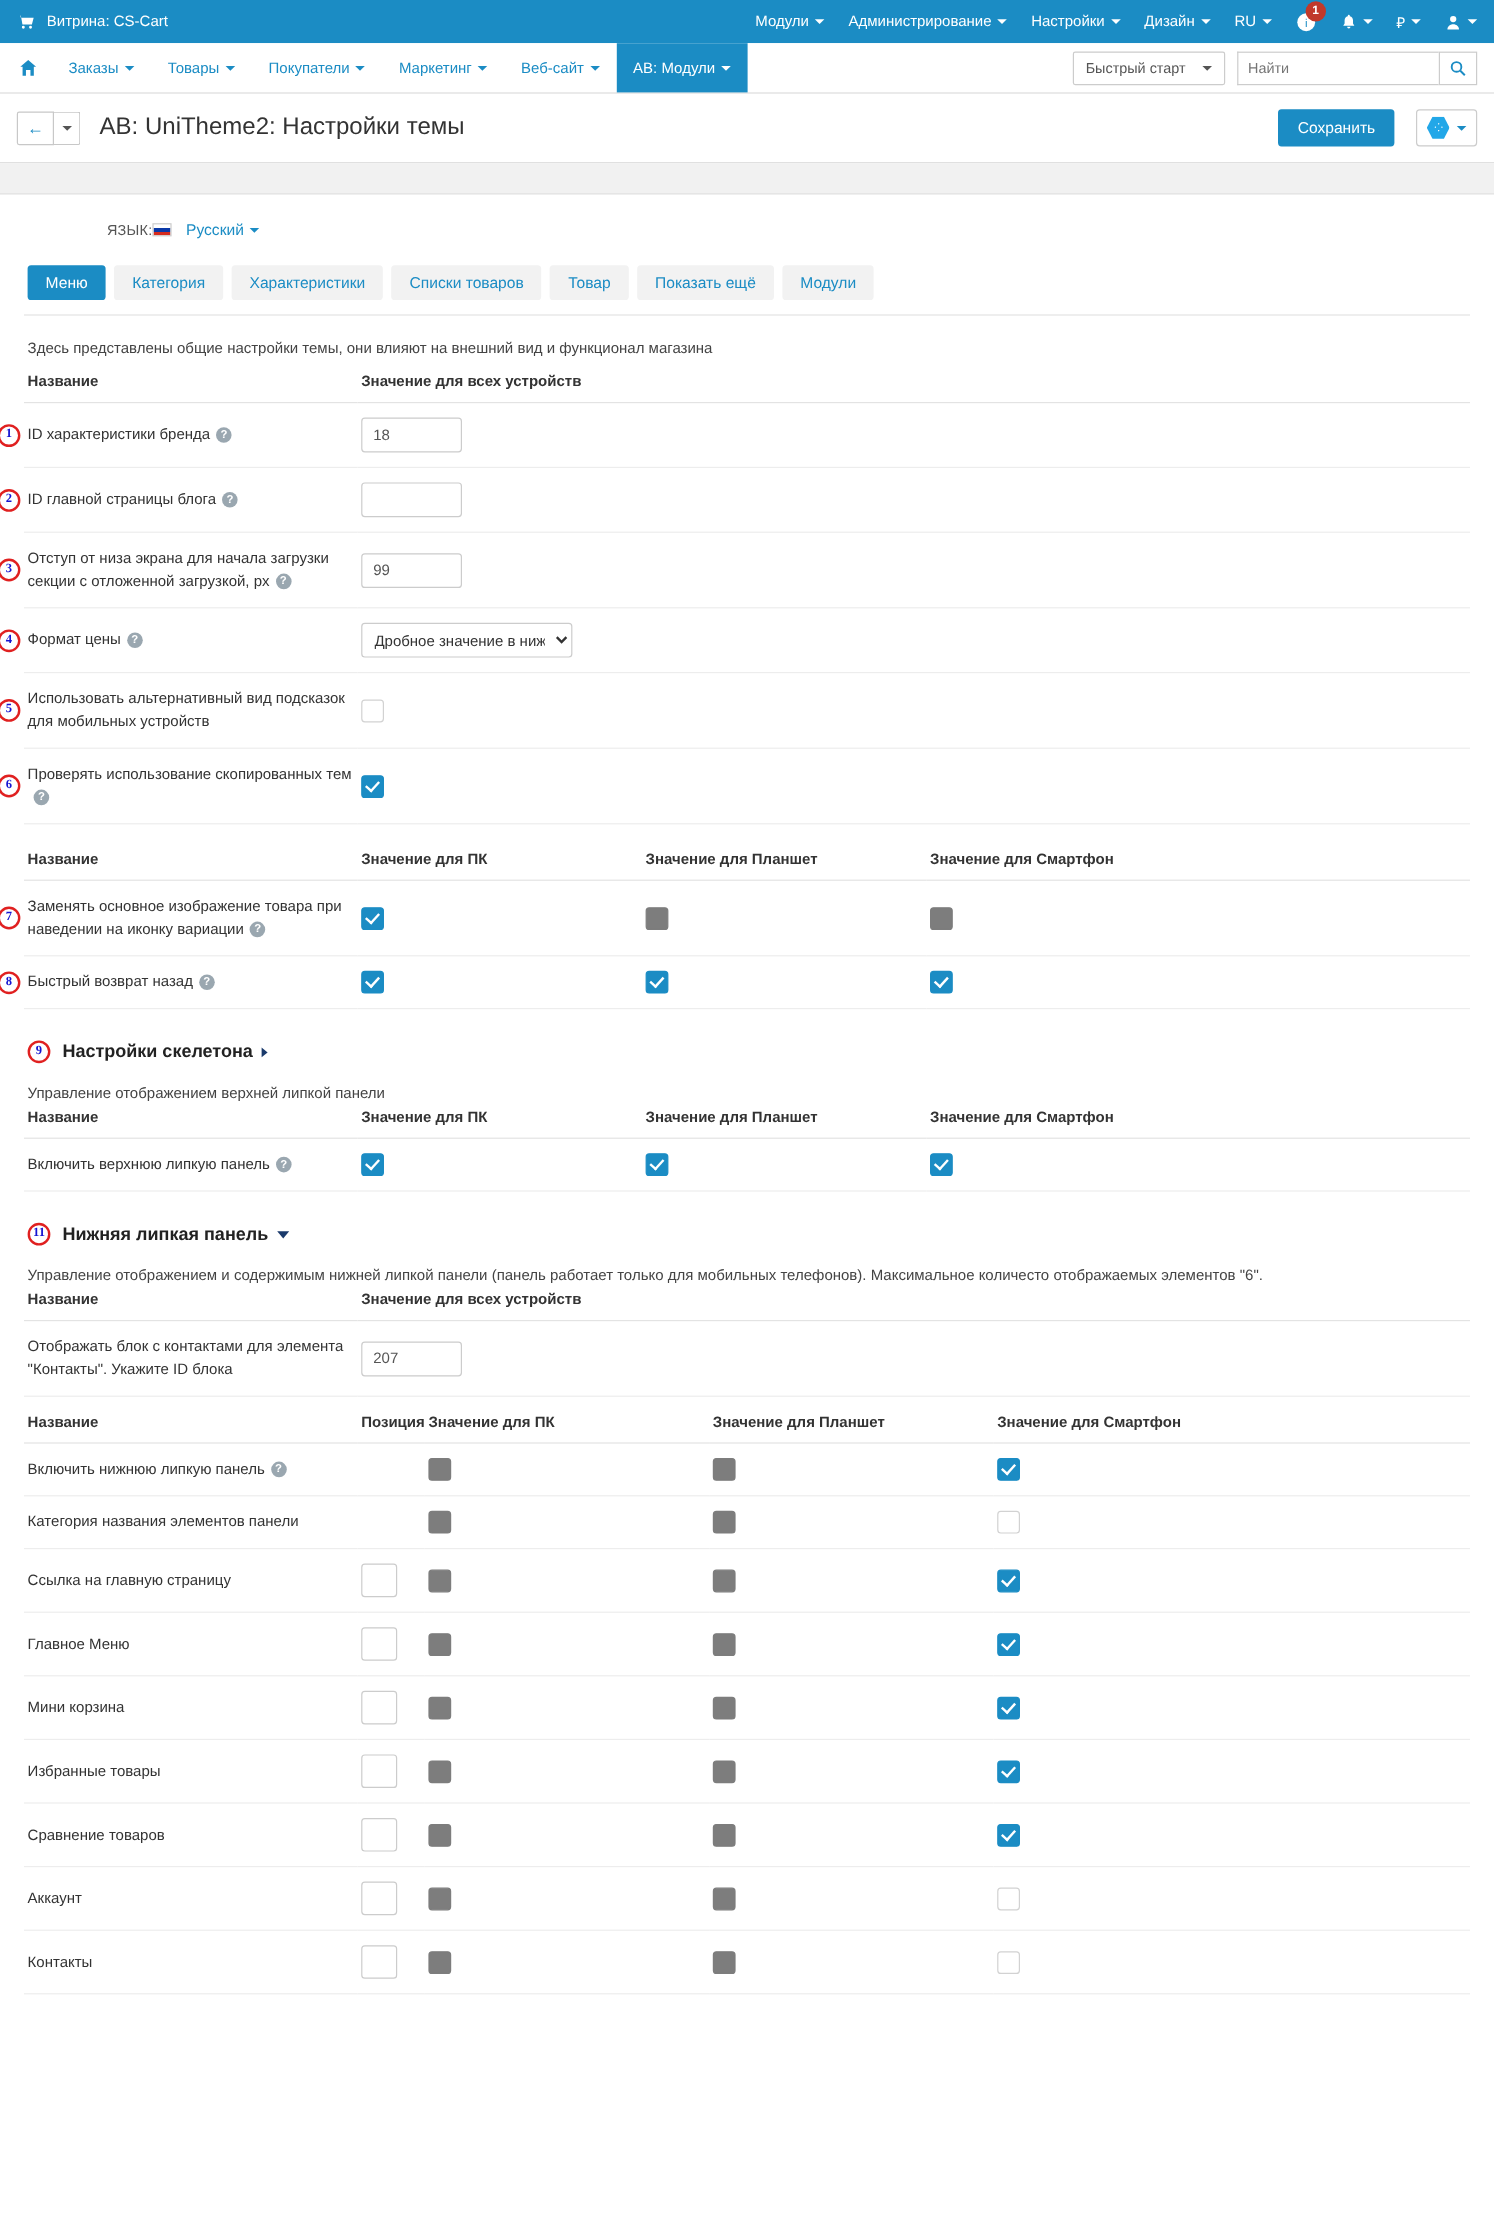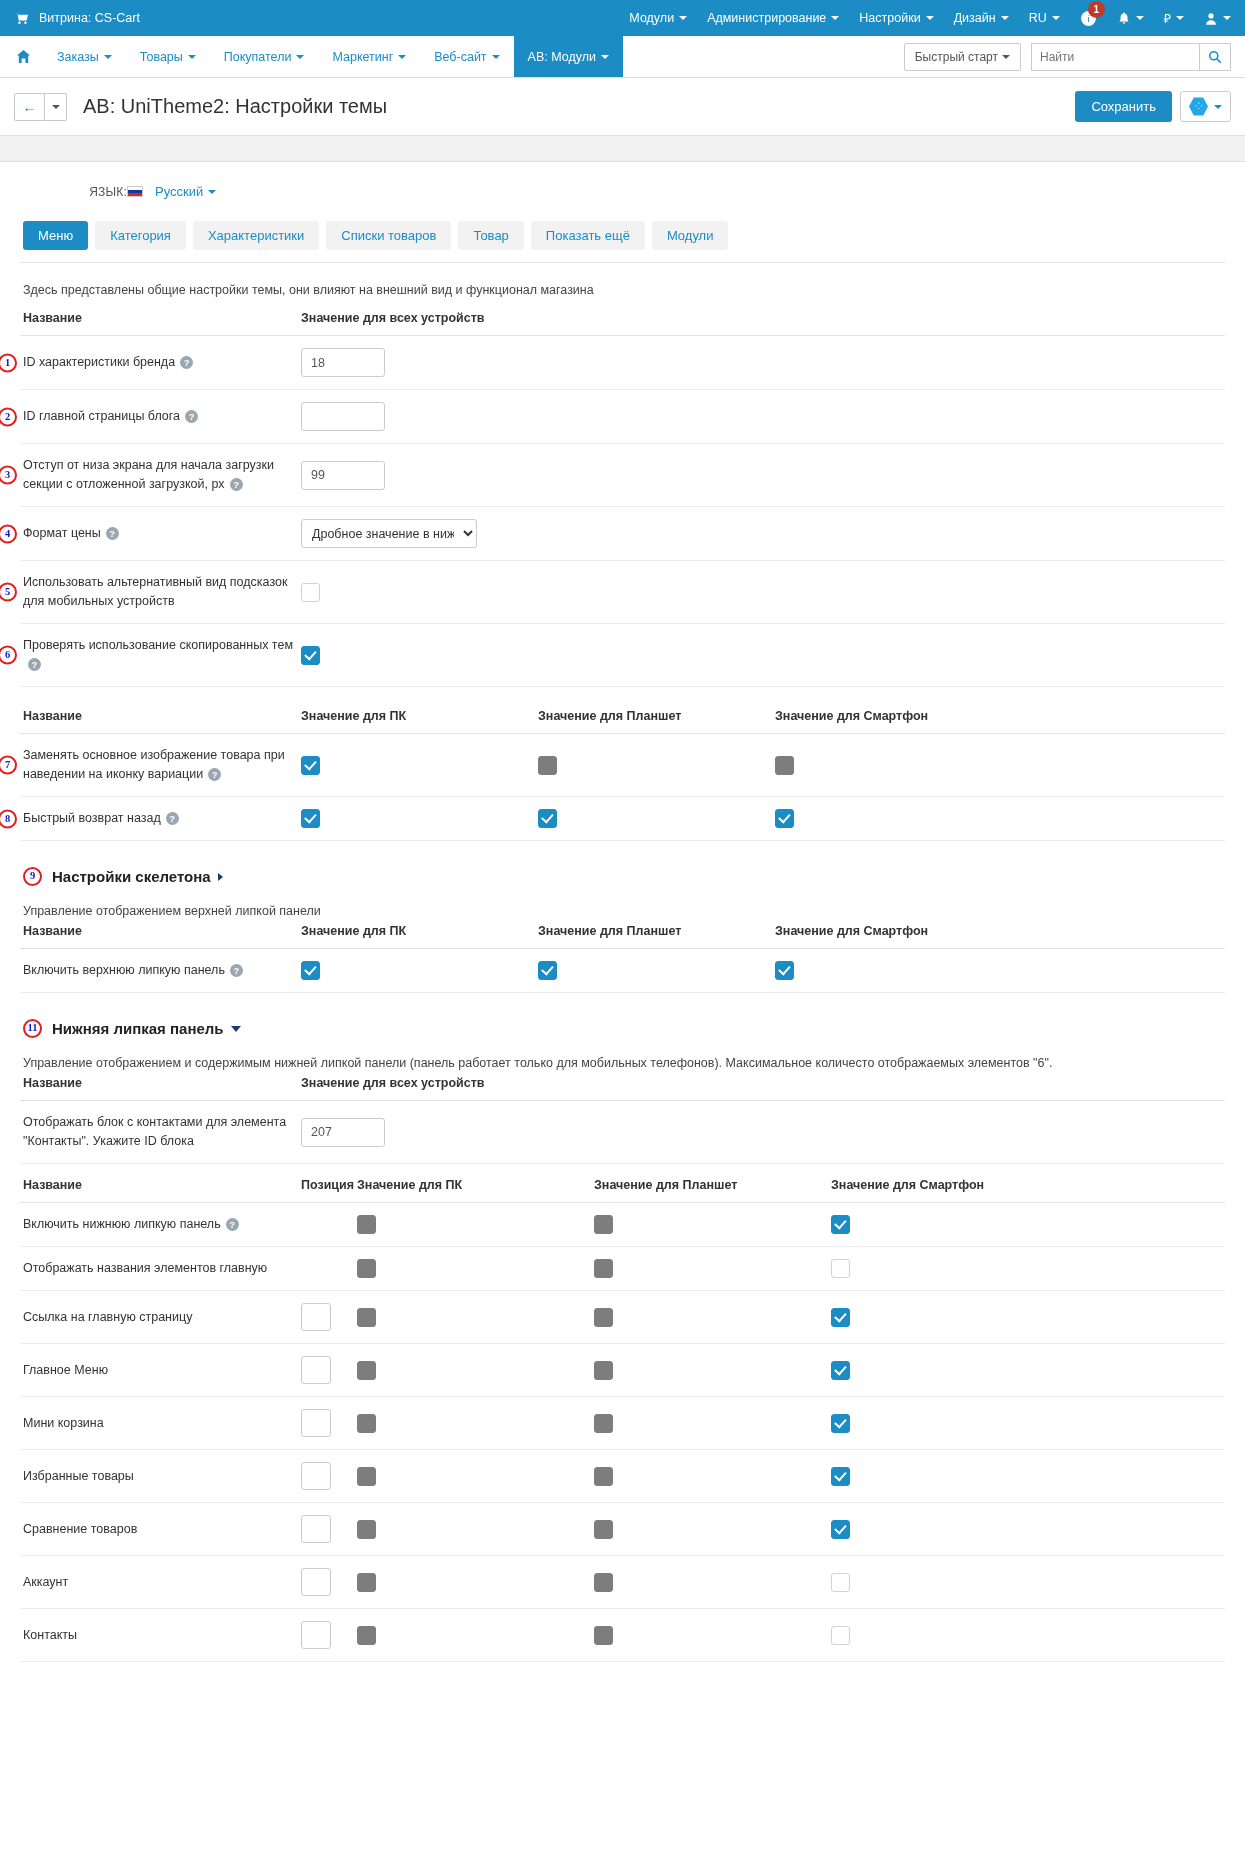--- a/index.html
+++ b/index.html
@@ -81,21 +81,21 @@
   .nav-right {
     margin-left: auto;
     display: flex; align-items: center;
     padding-right: 14px;
     gap: 0;
   }
   .qs-btn {
     border: 1px solid #ccc;
     background: #fff;
     height: 28px;
-    display: flex; align-items: center; gap: 4px;
+    display: flex; align-items: center; gap: 14px;
     padding: 0 10px;
     color: #555;
     font-size: 12px;
     border-radius: 2px;
     cursor: pointer;
   }
   .qs-btn .caret-d { border-top-color: #555; }
   .search-wrap { display: flex; margin-left: 10px; }
   .search-input {
     border: 1px solid #ccc;
@@ -146,21 +146,21 @@
     display: flex; align-items: center; justify-content: center;
     cursor: pointer;
   }
   .back-caret .caret-d { border-top-color: #555; }
   .page-title {
     font-size: 20px;
     font-weight: normal;
     color: #333;
     margin-left: 16px;
   }
-  .ph-right { margin-left: auto; display: flex; align-items: center; gap: 8px; }
+  .ph-right { margin-left: auto; display: flex; align-items: center; gap: 18px; }
   .save-btn {
     background: #1b8cc4;
     color: #fff;
     border: none;
     height: 31px;
     padding: 0 16px;
     font-size: 13px;
     border-radius: 3px;
     cursor: pointer;
     font-family: "Liberation Sans", sans-serif;
@@ -722,21 +722,21 @@
           <span>Включить нижнюю липкую панель</span><span class="help">?</span>
         </td>
         <td></td>
         <td><span class="cb disabled"></span></td>
         <td><span class="cb disabled"></span></td>
         <td><span class="cb checked"></span></td>
       </tr>
 
       <tr>
         <td class="label-cell">
-          <span>Отображать названия элементов главную</span>
+          <span>Категория названия элементов панели</span>
         </td>
         <td></td>
         <td><span class="cb disabled"></span></td>
         <td><span class="cb disabled"></span></td>
         <td><span class="cb unchecked"></span></td>
       </tr>
 
       <tr>
         <td class="label-cell">
           <span>Ссылка на главную страницу</span>

